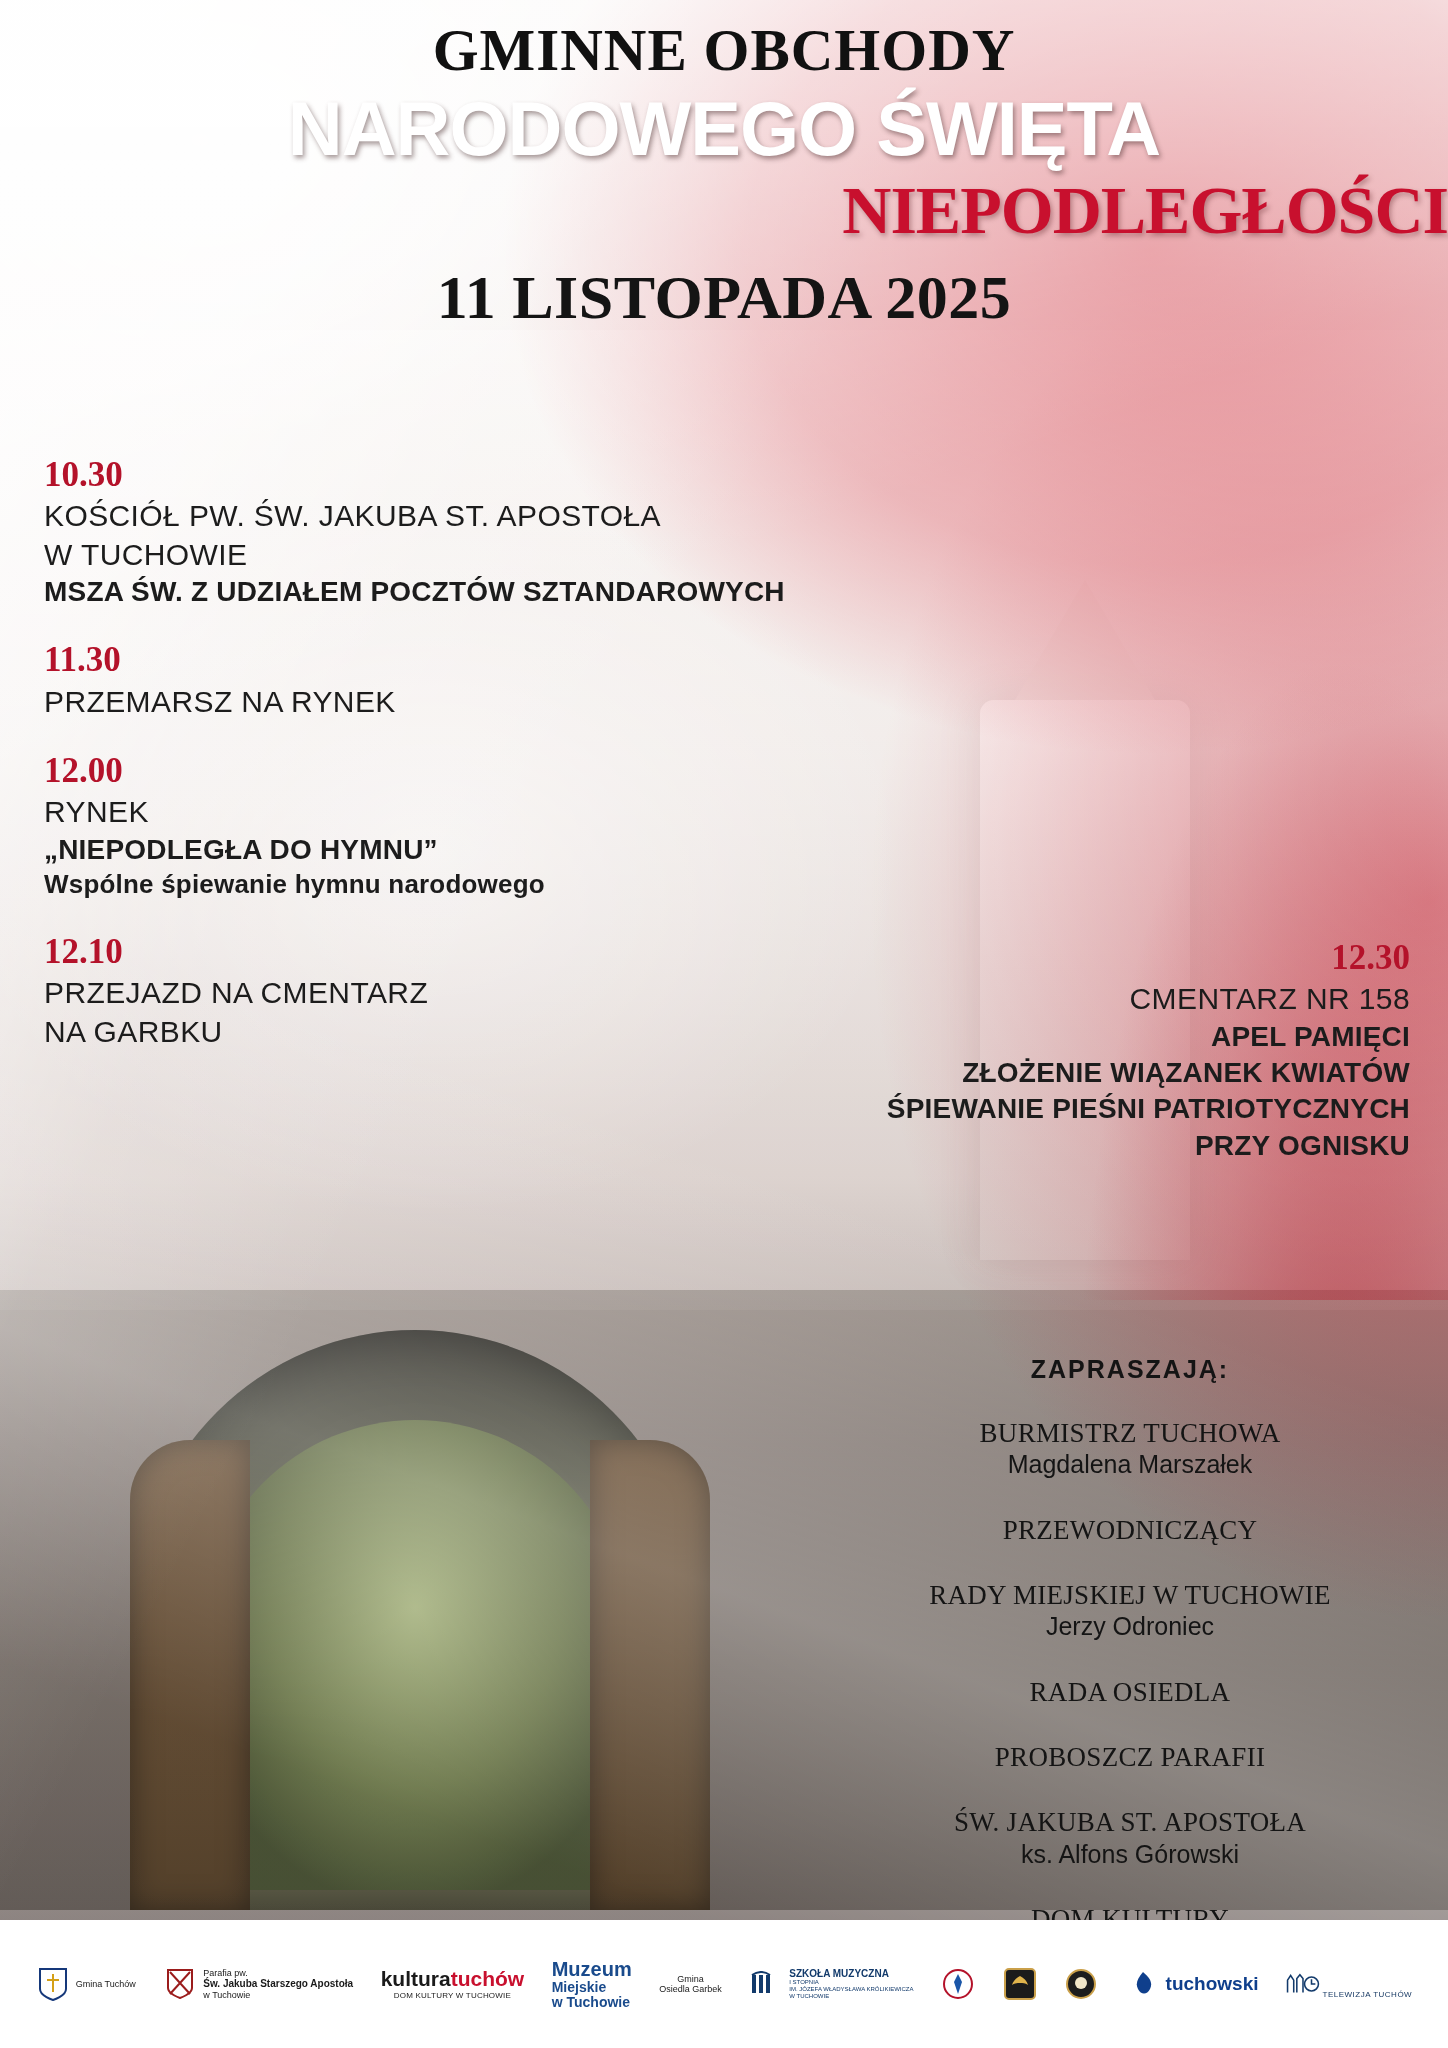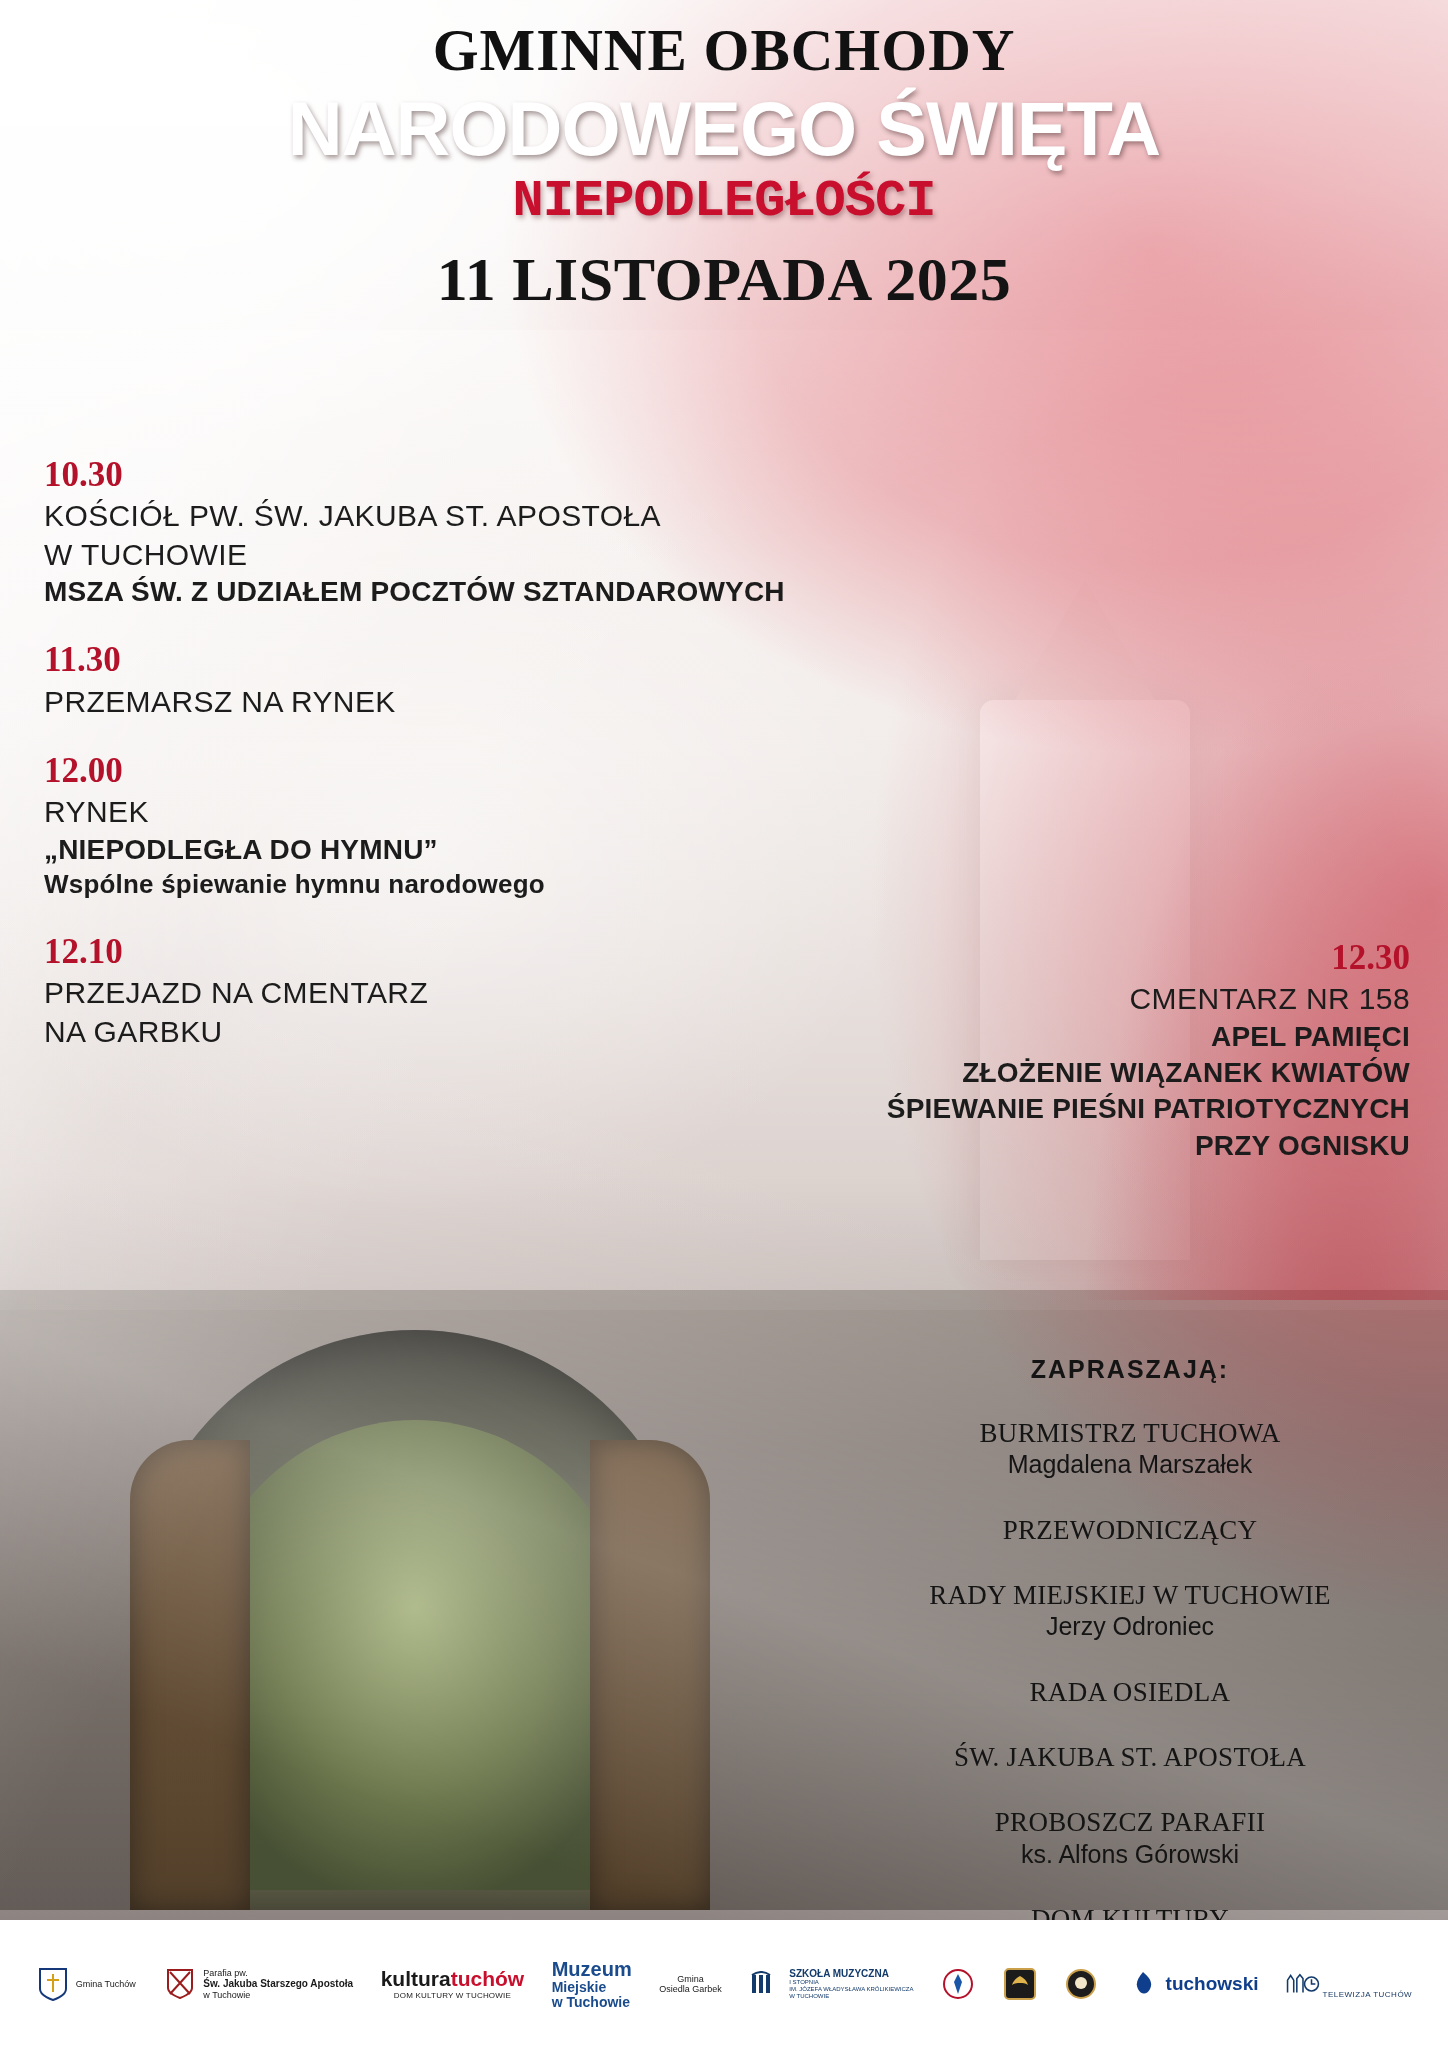--- a/index.html
+++ b/index.html
@@ -150,28 +150,29 @@
     font-family: "Liberation Sans", sans-serif;
     font-weight: bold;
     font-size: 76px;
     letter-spacing: -1px;
     color: #ffffff;
     text-shadow: 2px 3px 5px rgba(60,30,30,0.45);
     line-height: 1.12;
     margin-top: 4px;
   }
   .t3 {
-    font-family: Liberation Mono, monospace;
-    font-weight: bold;
-    font-size: 52px;
+    font-family: Liberation Serif, serif;
+    font-weight: bold;
+    font-size: 68px;
     letter-spacing: -1px;
     color: #c8102e;
     text-shadow: 2px 3px 5px rgba(80,20,25,0.35);
     line-height: 1.1;
     margin-top: 2px;
+    text-align: right;
   }
   .t4 {
     font-family: "Liberation Serif", serif;
     font-weight: bold;
     font-size: 62px;
     color: #141414;
     margin-top: 14px;
     letter-spacing: 0.5px;
   }
 
@@ -386,22 +387,22 @@
         <div class="inv-role">PRZEWODNICZĄCY</div>
         <div class="inv-role">RADY MIEJSKIEJ W TUCHOWIE</div>
         <div class="inv-name">Jerzy Odroniec</div>
       </div>
 
       <div class="inv-gap">
         <div class="inv-role">RADA OSIEDLA</div>
       </div>
 
       <div>
+        <div class="inv-role">PROBOSZCZ PARAFII</div>
         <div class="inv-role">ŚW. JAKUBA ST. APOSTOŁA</div>
-        <div class="inv-role">PROBOSZCZ PARAFII</div>
         <div class="inv-name">ks. Alfons Górowski</div>
       </div>
 
       <div>
         <div class="inv-role">DOM KULTURY</div>
         <div class="inv-role">W TUCHOWIE</div>
       </div>
     </div>
 
     <div class="footer">

